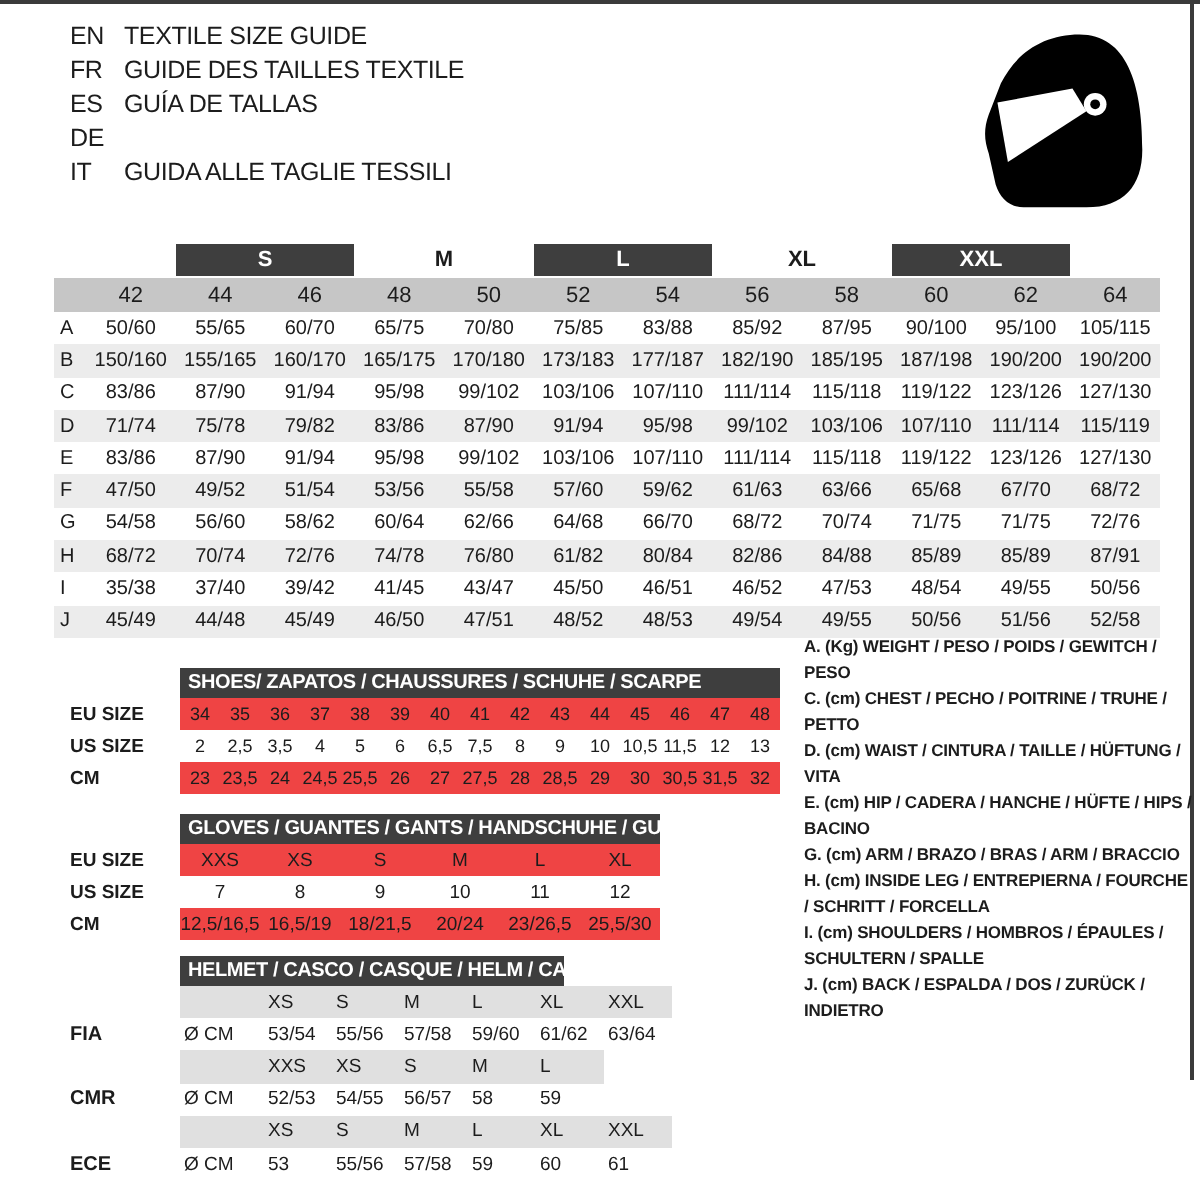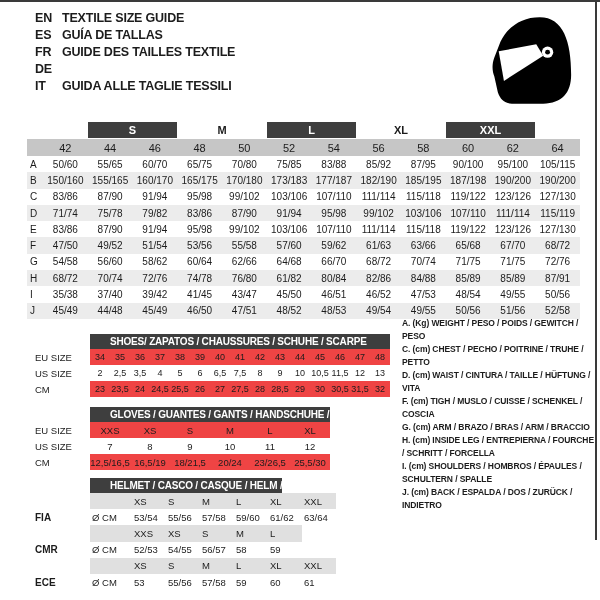--- a/index.html
+++ b/index.html
@@ -7,47 +7,47 @@
     width:600px;height:600px;
     font-family:"Liberation Sans", sans-serif;
     color:#1c1c1c;background:#ffffff;
   }
   .page{position:relative;width:600px;height:600px;overflow:hidden;background:#fff;}
   .top-border{position:absolute;top:0;left:0;width:600px;height:2px;background:#3a3a3a;}
   .right-border{position:absolute;top:0;left:595px;width:2px;height:540px;background:#3a3a3a;}
 
   
   .lang-list{position:absolute;top:10px;left:35px;}
-  .lang-row{display:flex;font-weight:bold;font-size:12.5px;line-height:17px;letter-spacing:-0.2px;white-space:nowrap;}
+  .lang-row{display:flex;font-weight:normal;font-size:12.5px;line-height:17px;letter-spacing:-0.2px;white-space:nowrap;}
   .lang-code{width:27px;}
   .helmet-wrap{position:absolute;top:12px;left:487px;width:88px;height:96px;}
 
   
   .main-table{position:absolute;left:27px;top:122px;width:553px;}
   .grid13{display:grid;grid-template-columns:16px repeat(12,1fr);}
   .group-row{height:16px;margin-bottom:1px;}
   .group-cell{font-size:11px;font-weight:bold;display:flex;align-items:center;justify-content:center;letter-spacing:0;}
   .group-cell.dark{background:#3e3e3e;color:#fff;}
   .size-row{background:#c6c6c6;height:17px;font-size:11px;}
   .cell-c{display:flex;align-items:center;justify-content:center;white-space:nowrap;}
   .data-row{height:16.3px;font-size:10px;}
   .data-row.stripe{background:#ececec;}
   .letter-cell{display:flex;align-items:center;padding-left:3px;font-size:10px;}
 
   
   .sub-table{position:absolute;left:27px;}
   .tbl-title{height:15px;background:#3e3e3e;color:#fff;font-weight:bold;font-size:10px;
-    display:flex;align-items:center;padding-left:20px;letter-spacing:-0.2px;white-space:nowrap;overflow:hidden;box-sizing:border-box;}
+    display:flex;align-items:center;padding-left:4px;letter-spacing:-0.2px;white-space:nowrap;overflow:hidden;box-sizing:border-box;}
   .shoes-table{top:334px;width:363px;}
   .shoes-table .tbl-title{margin-left:63px;width:300px;}
   .shoes-table .srow{display:grid;grid-template-columns:63px repeat(15,1fr);height:16px;}
   .gloves-table{top:407px;width:303px;}
   .gloves-table .tbl-title{margin-left:63px;width:240px;}
   .gloves-table .srow{display:grid;grid-template-columns:63px repeat(6,1fr);height:16px;}
-  .row-label{display:flex;align-items:center;font-weight:normal;font-size:9.5px;padding-left:8px;white-space:nowrap;}
+  .row-label{display:flex;align-items:center;font-weight:bold;font-size:9.5px;padding-left:8px;white-space:nowrap;}
   .scell{font-size:9px;}
   .gloves-table .scell{font-size:9.5px;}
   .scell.band{background:#ef4444;}
 
   .helmet-table{top:478px;width:309px;}
   .helmet-table .tbl-title{margin-left:63px;width:192px;}
   .helmet-table .hrow{display:grid;grid-template-columns:63px 42px repeat(6,34px);height:16.2px;}
   .hcell{display:flex;align-items:center;font-size:9.5px;white-space:nowrap;padding-left:2px;}
   .hcell.band{background:#e0e0e0;}
   .hlabel{display:flex;align-items:center;font-weight:bold;font-size:10px;padding-left:8px;}
@@ -62,26 +62,26 @@
 <div class="page">
   <div class="top-border"></div>
   <div class="right-border"></div>
 
   <div class="lang-list" id="langList">
       <div class="lang-row">
         <span class="lang-code">EN</span>
         <span>TEXTILE SIZE GUIDE</span>
       </div>
       <div class="lang-row">
+        <span class="lang-code">FR</span>
+        <span>GUIDE DES TAILLES TEXTILE</span>
+      </div>
+      <div class="lang-row">
         <span class="lang-code">ES</span>
         <span>GUÍA DE TALLAS</span>
-      </div>
-      <div class="lang-row">
-        <span class="lang-code">FR</span>
-        <span>GUIDE DES TAILLES TEXTILE</span>
       </div>
       <div class="lang-row">
         <span class="lang-code">DE</span>
       </div>
       <div class="lang-row">
         <span class="lang-code">IT</span>
         <span>GUIDA ALLE TAGLIE TESSILI</span>
       </div>
     </div>
 
@@ -428,19 +428,19 @@
           <div class="hcell">60</div>
           <div class="hcell">61</div>
         </div>
       </div>
   </div>
 
   <div class="legend" id="legendList">
       <div class="legend-item">A. (Kg) WEIGHT / PESO / POIDS / GEWITCH / PESO</div>
       <div class="legend-item">C. (cm) CHEST / PECHO / POITRINE / TRUHE / PETTO</div>
       <div class="legend-item">D. (cm) WAIST / CINTURA / TAILLE / HÜFTUNG / VITA</div>
-      <div class="legend-item">F. (cm) TIGH / MUSLO / CUISSE / SCHENKEL / COSCIA</div>
+      <div class="legend-item">E. (cm) HIP / CADERA / HANCHE / HÜFTE / HIPS /  BACINO</div>
       <div class="legend-item">G. (cm) ARM  / BRAZO / BRAS / ARM / BRACCIO</div>
       <div class="legend-item">H. (cm) INSIDE LEG / ENTREPIERNA / FOURCHE / SCHRITT / FORCELLA</div>
       <div class="legend-item">I.  (cm) SHOULDERS / HOMBROS / ÉPAULES / SCHULTERN / SPALLE</div>
       <div class="legend-item">J. (cm) BACK / ESPALDA / DOS / ZURÜCK / INDIETRO</div>
     </div>
 </div>
 
 </body></html>

